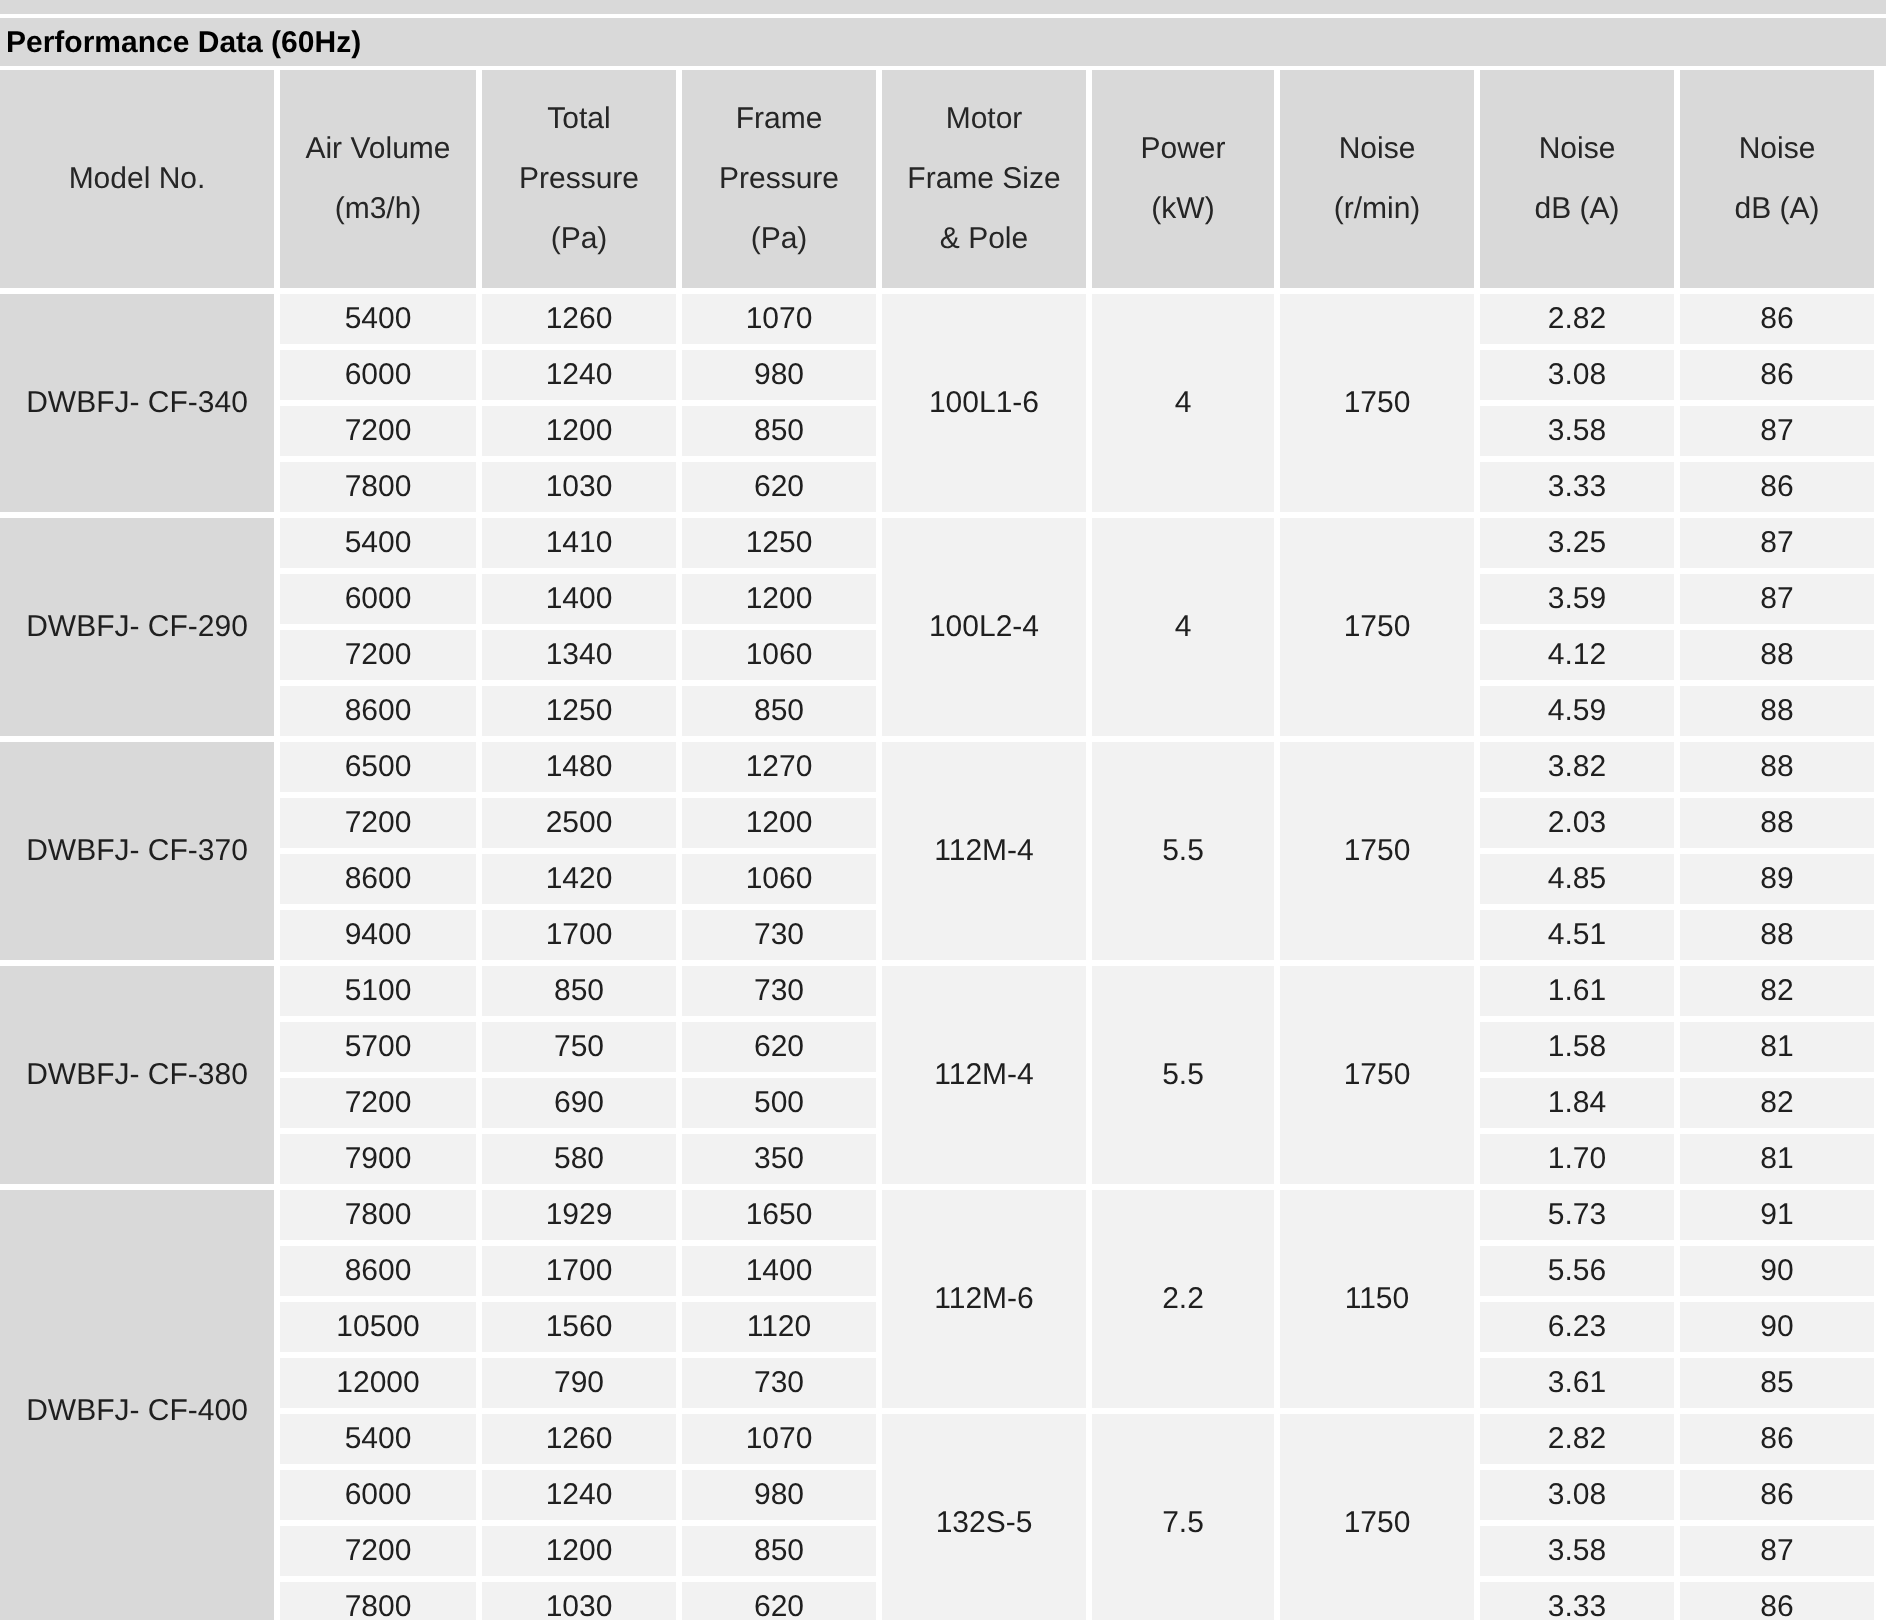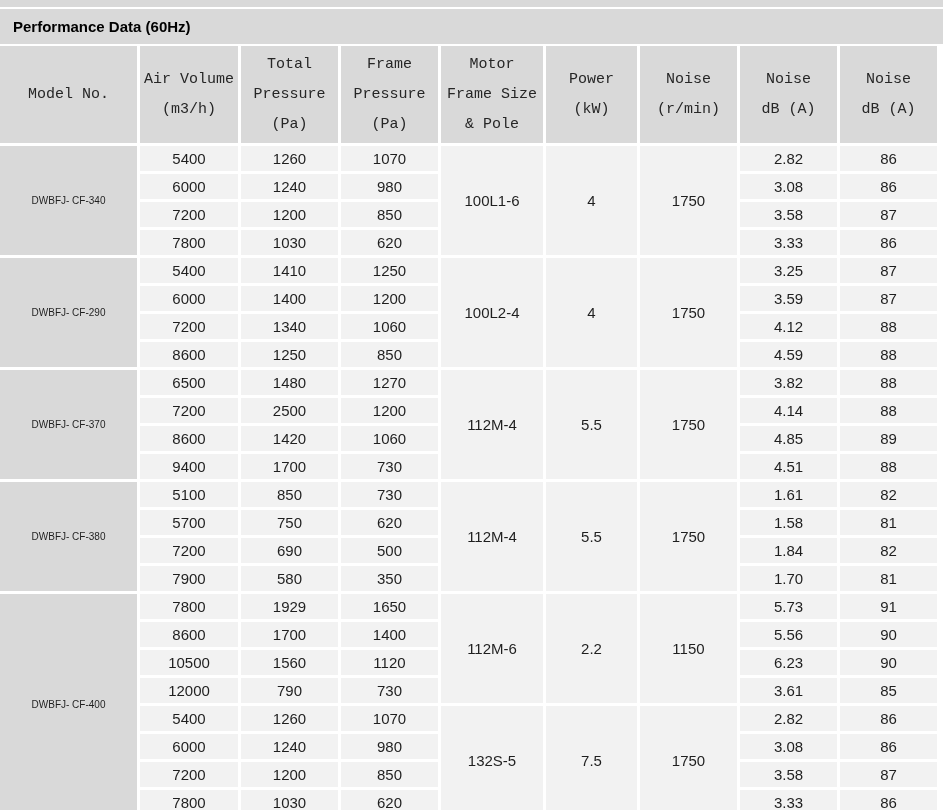--- a/index.html
+++ b/index.html
@@ -15,23 +15,23 @@
   body{
     width:943px;height:810px;overflow:hidden;
     background:var(--page-bg);
     font-family:"Liberation Sans", sans-serif;
     color:var(--text);
   }
   .top-strip{
     height:7px;background:var(--header-bg);margin-bottom:2px;
   }
   .title-bar{
-    height:35px;background:var(--header-bg);
+    height:24px;background:var(--header-bg);
     display:flex;align-items:center;
-    padding-left:13px;
+    padding-left:3px;
   }
   .title-bar .title-text{
     font-size:15px;font-weight:bold;color:var(--title-color);
     letter-spacing:0px;
   }
   .table-wrap{margin-top:2px;}
   table{
     border-collapse:separate;
     border-spacing:3px;
     table-layout:fixed;
@@ -41,42 +41,41 @@
   col.c-air{width:98px;}
   col.c-total{width:97px;}
   col.c-static{width:97px;}
   col.c-motor{width:102px;}
   col.c-power{width:91px;}
   col.c-speed{width:97px;}
   col.c-noise1{width:97px;}
   col.c-noise2{width:97px;}
   th{
     background:var(--header-bg);
-    height:97px;
+    height:109px;
     font-weight:normal;
     font-size:15px;
     color:#262626;
     text-align:center;
     vertical-align:middle;
     padding:0;
-    font-family:Liberation Mono, monospace;
   }
   th .hl{line-height:30px;}
   td{
     background:var(--cell-bg);
     height:25px;
     font-size:15px;
     text-align:center;
     vertical-align:middle;
     padding:0;
     color:var(--text);
   }
   td.model-cell{
     background:var(--model-bg);
-    font-size:10px;
+    font-size:15px;
   }
 </style>
 </head>
 <body>
 
 <div class="top-strip"></div>
 
 <div class="title-bar">
   <span class="title-text">Performance Data (60Hz)</span>
 </div>
@@ -209,21 +208,21 @@
           <td rowspan="4">112M-4</td>
           <td rowspan="4">5.5</td>
           <td rowspan="4">1750</td>
           <td>3.82</td>
           <td>88</td>
         </tr>
         <tr>
           <td>7200</td>
           <td>2500</td>
           <td>1200</td>
-          <td>4.14</td>
+          <td>2.03</td>
           <td>88</td>
         </tr>
         <tr>
           <td>8600</td>
           <td>1420</td>
           <td>1060</td>
           <td>4.85</td>
           <td>89</td>
         </tr>
         <tr>

